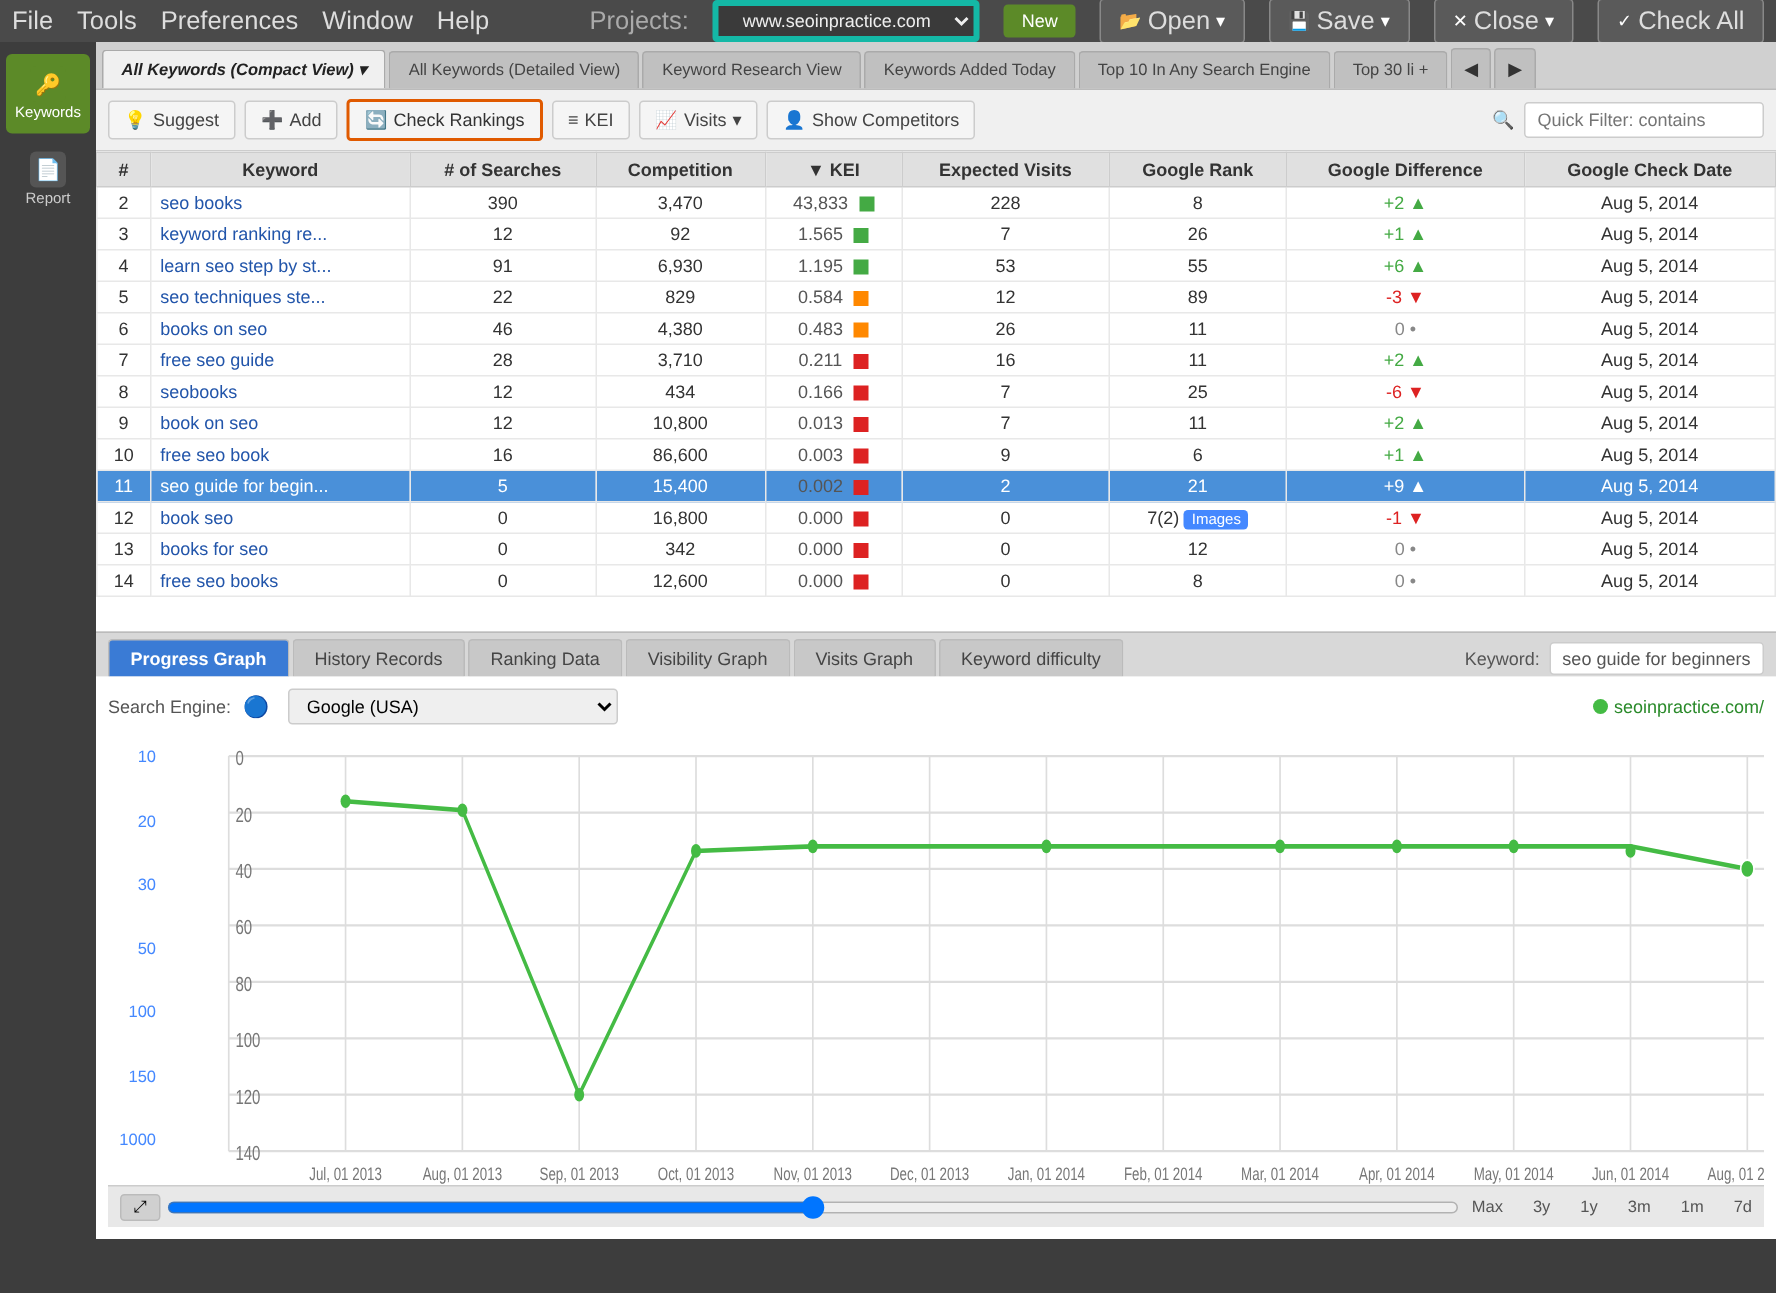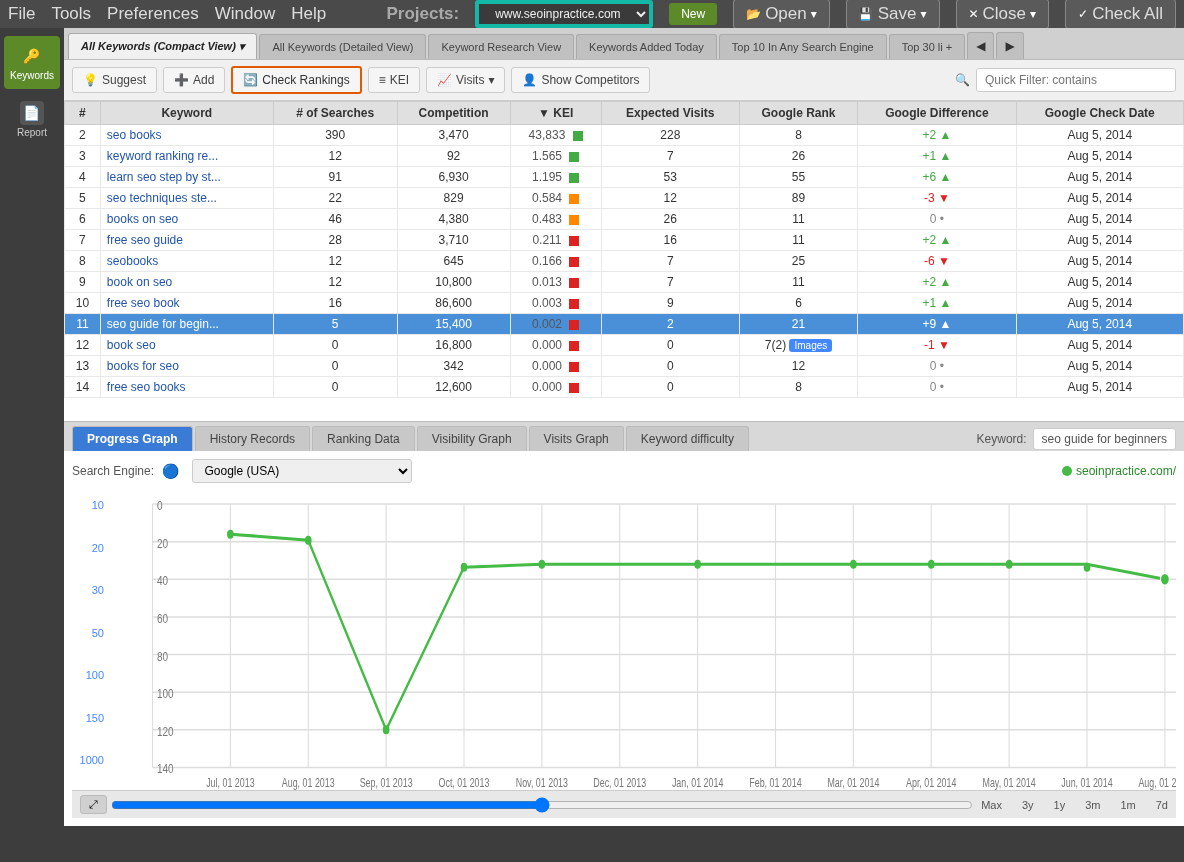--- a/index.html
+++ b/index.html
@@ -33,21 +33,21 @@
     .tab.active { background: #f0f0f0; color: #222; font-weight: bold; font-style: italic; }
     .tab-more { padding: 6px 8px; background: #c0c0c0; border: 1px solid #aaa; border-bottom: none; cursor: pointer; border-radius: 3px 3px 0 0; }
 
     
     #actionbar { background: #f0f0f0; display: flex; align-items: center; padding: 6px 8px; gap: 6px; border-bottom: 1px solid #ccc; }
     .action-btn { background: #f5f5f5; border: 1px solid #ccc; padding: 5px 10px; font-size: 12px; cursor: pointer; border-radius: 3px; display: flex; align-items: center; gap: 4px; color: #444; }
     .action-btn.check-rankings { border: 2px solid #e05a00; color: #333; }
     .action-btn.kei { }
     .action-btn.visits { }
     .action-btn.competitors { }
-    .filter-input { margin-left: auto; border: 1px solid #ccc; padding: 4px 8px; font-size: 12px; border-radius: 3px; width: 200px; background: #fff; color: #999; }
+    .filter-input { margin-left: auto; border: 1px solid #ccc; padding: 4px 8px; font-size: 12px; border-radius: 3px; width: 160px; background: #fff; color: #999; }
 
     
     #table-container { flex: 1; overflow-y: auto; background: #fff; max-height: 320px; }
     table { width: 100%; border-collapse: collapse; font-size: 12px; }
     thead th { background: #e0e0e0; border: 1px solid #ccc; padding: 4px 6px; text-align: center; font-weight: bold; color: #333; white-space: nowrap; position: sticky; top: 0; }
     thead th.sortable { cursor: pointer; }
     tbody tr { border-bottom: 1px solid #e8e8e8; }
     tbody tr.selected { background: #4a90d9; color: #fff; }
     tbody tr.selected td { color: #fff; }
     td { border: 1px solid #e8e8e8; padding: 3px 6px; text-align: center; white-space: nowrap; }
@@ -93,21 +93,21 @@
 </head>
 <body>
 
 <div id="menubar">
   <span>File</span>
   <span>Tools</span>
   <span>Preferences</span>
   <span>Window</span>
   <span>Help</span>
   <span style="flex:1"></span>
-  <span style="color:#aaa;font-weight:bold;">Projects:</span>
+  <span style="color:#aaa;">Projects:</span>
   <select class="project-select">
     <option>www.seoinpractice.com</option>
   </select>
   <button class="toolbar-btn">New</button>
   <button class="toolbar-btn open">📂 <span>Open</span> ▾</button>
   <button class="toolbar-btn save">💾 <span>Save</span> ▾</button>
   <button class="toolbar-btn close">✕ <span>Close</span> ▾</button>
   <button class="toolbar-btn checkall">✓ <span>Check All</span></button>
 </div>
 
@@ -246,21 +246,21 @@
       <td><span class="kei-val">0.211</span> <span class="kei-box kei-red"></span></td>
       <td>16</td>
       <td>11</td>
       <td class="diff-up">+2 ▲</td>
       <td>Aug 5, 2014</td>
     </tr>
             <tr>
       <td>8</td>
       <td class="keyword-cell ">seobooks</td>
       <td>12</td>
-      <td>645</td>
+      <td>434</td>
       <td><span class="kei-val">0.166</span> <span class="kei-box kei-red"></span></td>
       <td>7</td>
       <td>25</td>
       <td class="diff-down">-6 ▼</td>
       <td>Aug 5, 2014</td>
     </tr>
             <tr>
       <td>9</td>
       <td class="keyword-cell ">book on seo</td>
       <td>12</td>

